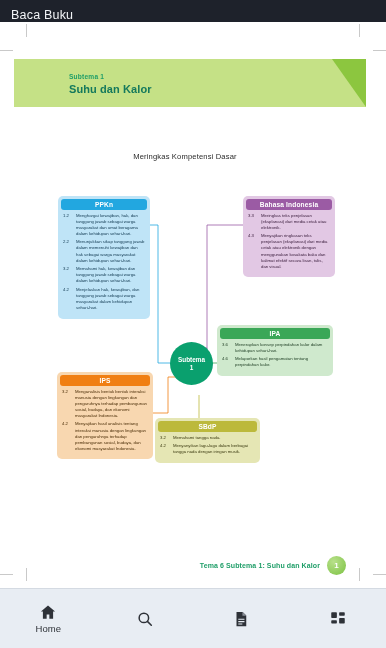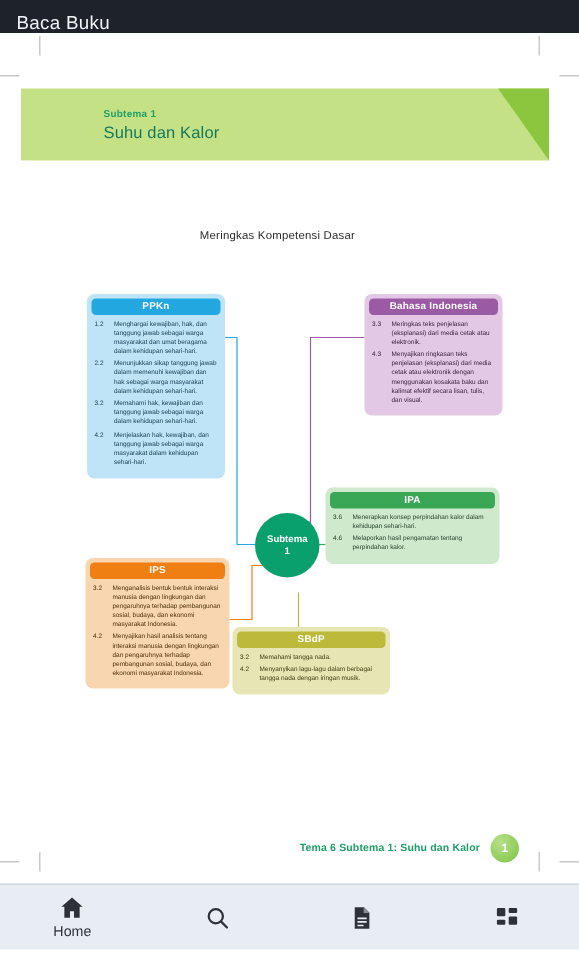--- a/index.html
+++ b/index.html
@@ -67,21 +67,21 @@
     left:55px; top:14px;
     font-size:6.6px;
     font-weight:bold;
     color:#1f9e68;
     letter-spacing:.2px;
   }
   .banner-title {
     position:absolute;
     left:55px; top:24px;
     font-size:11px;
-    font-weight:normal;
+    font-weight:bold;
     color:#14795c;
     letter-spacing:.1px;
   }
 
   
   .diagram-heading {
     position:absolute;
     top:130px; left:0; width:386px;
     text-align:center;
     font-size:7.6px;
@@ -185,22 +185,22 @@
     background:radial-gradient(circle at 35% 30%, #b8e08a, #7cc243);
     color:#ffffff;
     font-size:8px;
     font-weight:bold;
     display:flex; align-items:center; justify-content:center;
   }
 
   
   .bottomnav {
     position:absolute;
-    left:0; bottom:15px;
-    width:386px; height:44px;
+    left:0; bottom:0;
+    width:386px; height:60px;
     background:#e8edf3;
     border-top:1px solid #d4dae2;
     display:flex;
     align-items:center;
   }
   .navitem {
     flex:1;
     display:flex;
     flex-direction:column;
     align-items:center;

